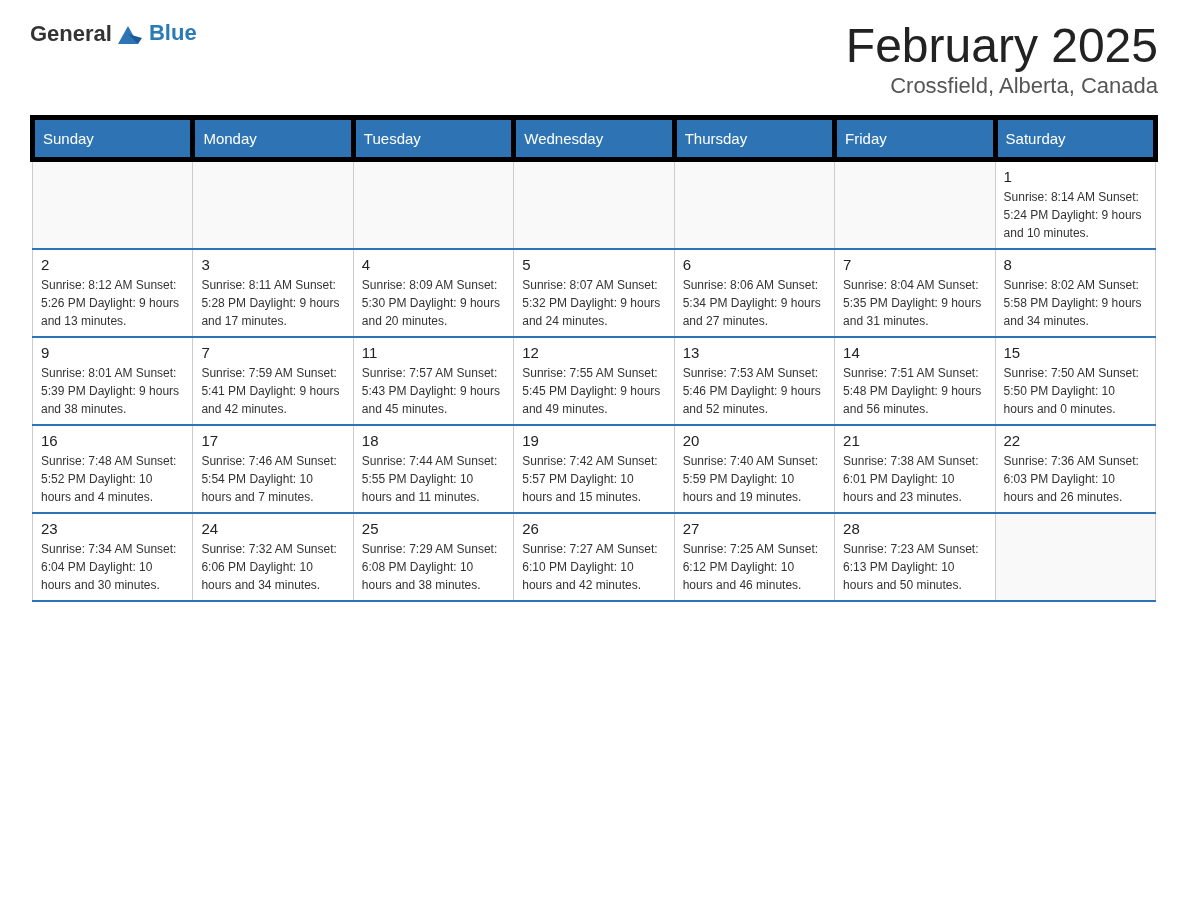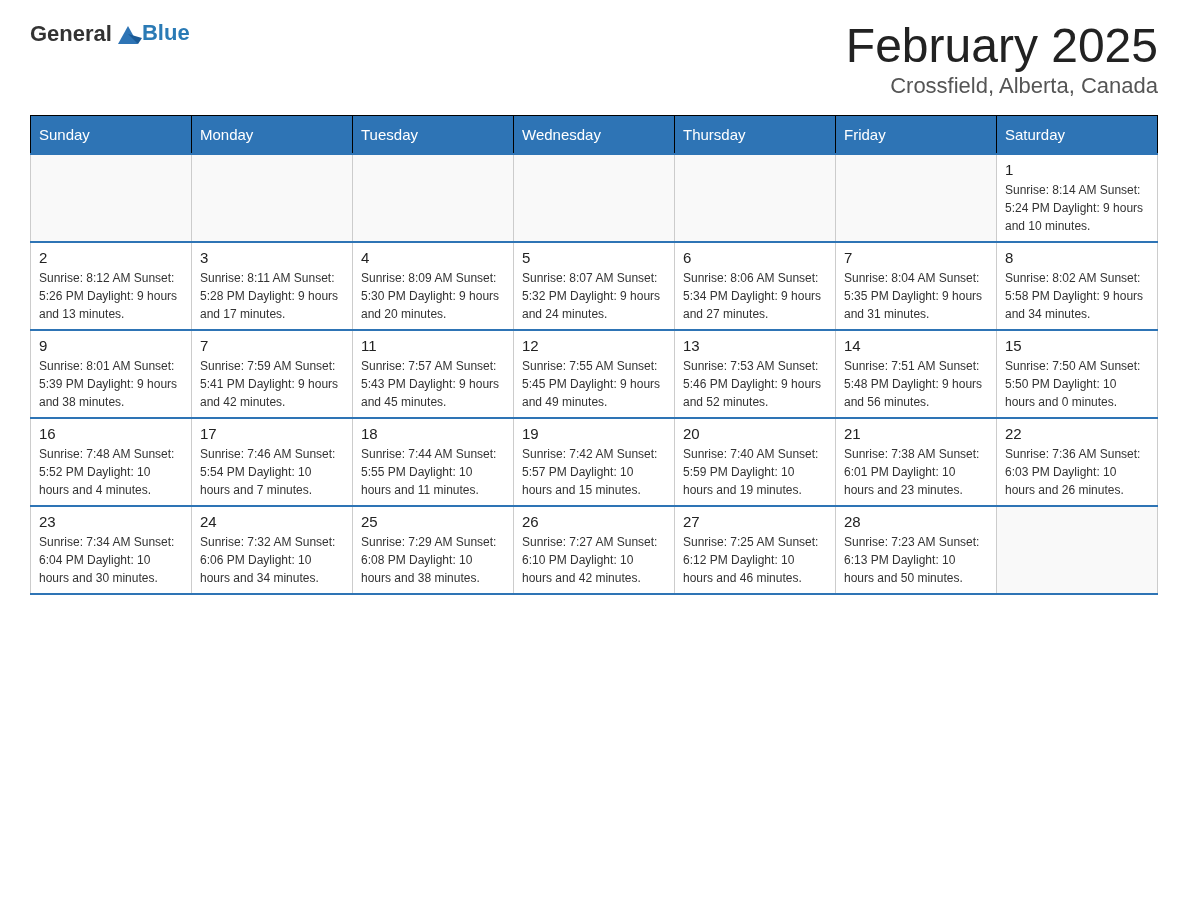--- a/index.html
+++ b/index.html
@@ -19,20 +19,21 @@
     }
     .logo-text-general {
       font-size: 22px;
       font-weight: bold;
       color: #333;
     }
     .logo-text-blue {
       font-size: 22px;
       font-weight: bold;
       color: #2a7ab5;
+      margin-left: 7px;
     }
     .logo-icon {
       width: 28px;
       height: 28px;
       margin-left: 2px;
     }
     .title-section {
       text-align: right;
     }
     .month-title {
@@ -50,21 +51,21 @@
       width: 100%;
       border-collapse: collapse;
     }
     .calendar th {
       background-color: #2e74b5;
       color: #fff;
       font-size: 15px;
       font-weight: normal;
       padding: 10px 8px;
       text-align: left;
-      border: 1px solid #000000;
+      border: 5px solid #000000;
     }
     .calendar td {
       border: 1px solid #ccc;
       vertical-align: top;
       padding: 6px 8px;
       width: calc(100% / 7);
       min-height: 110px;
       font-size: 12.5px;
       color: #333;
     }

